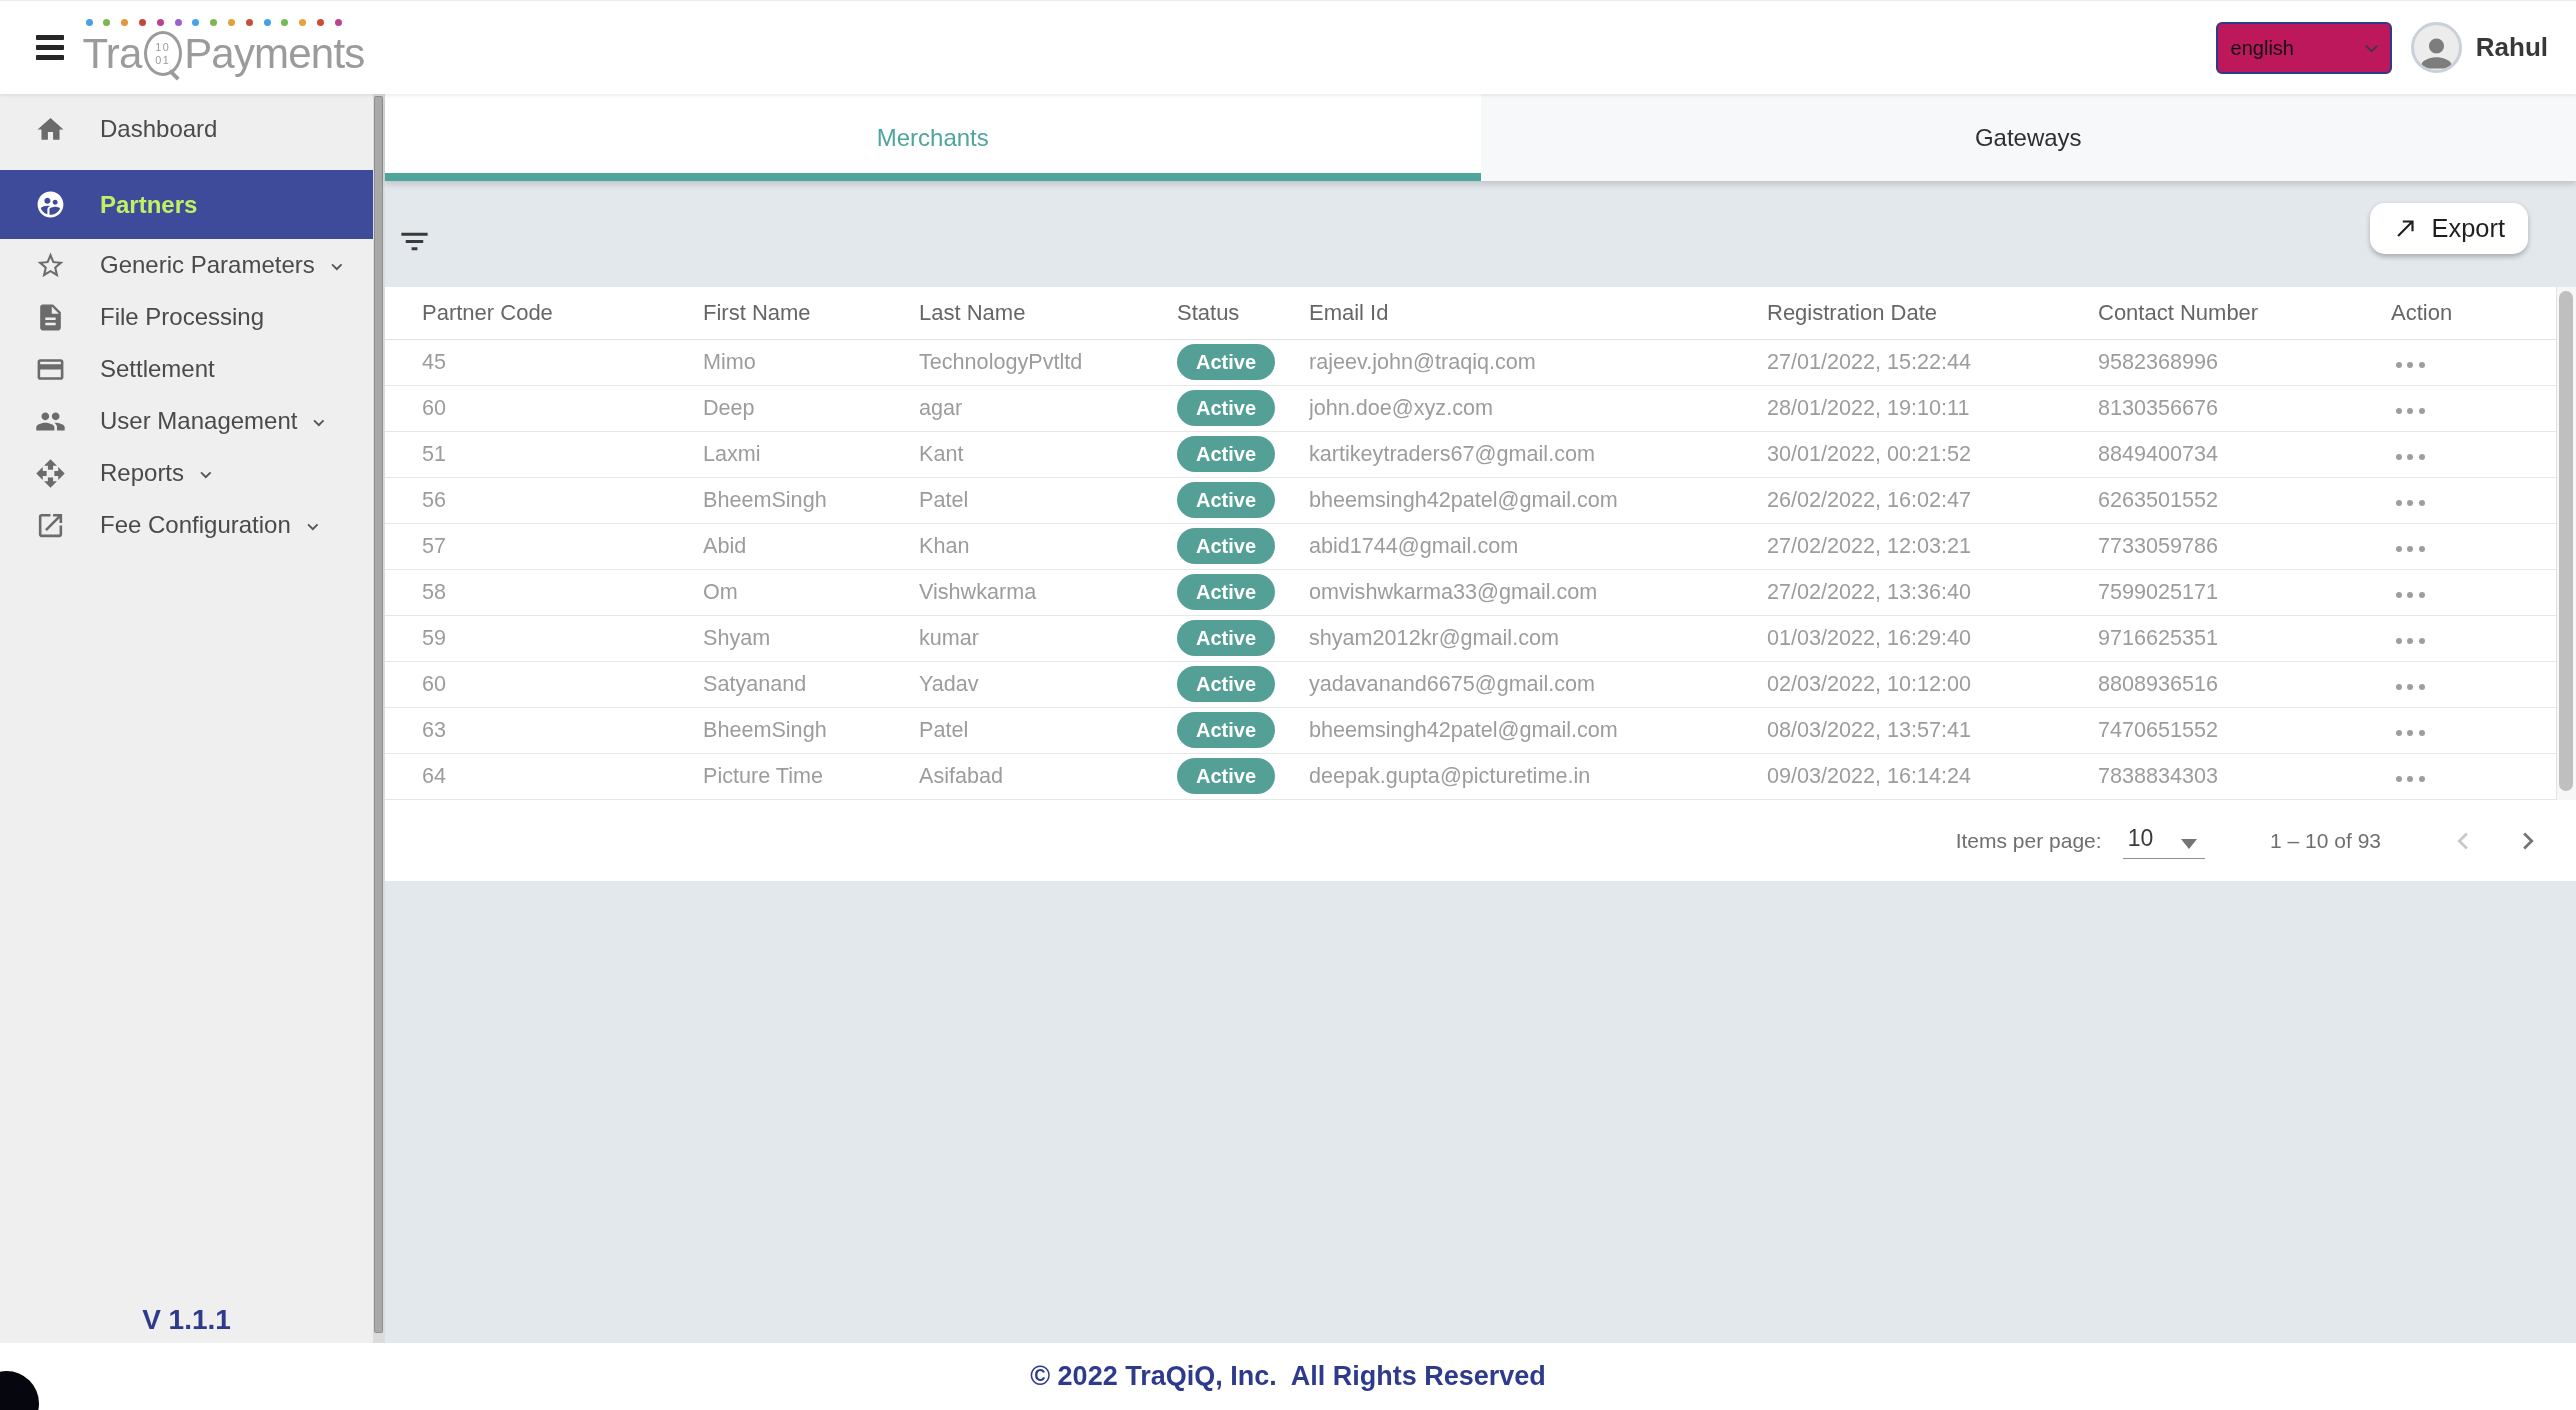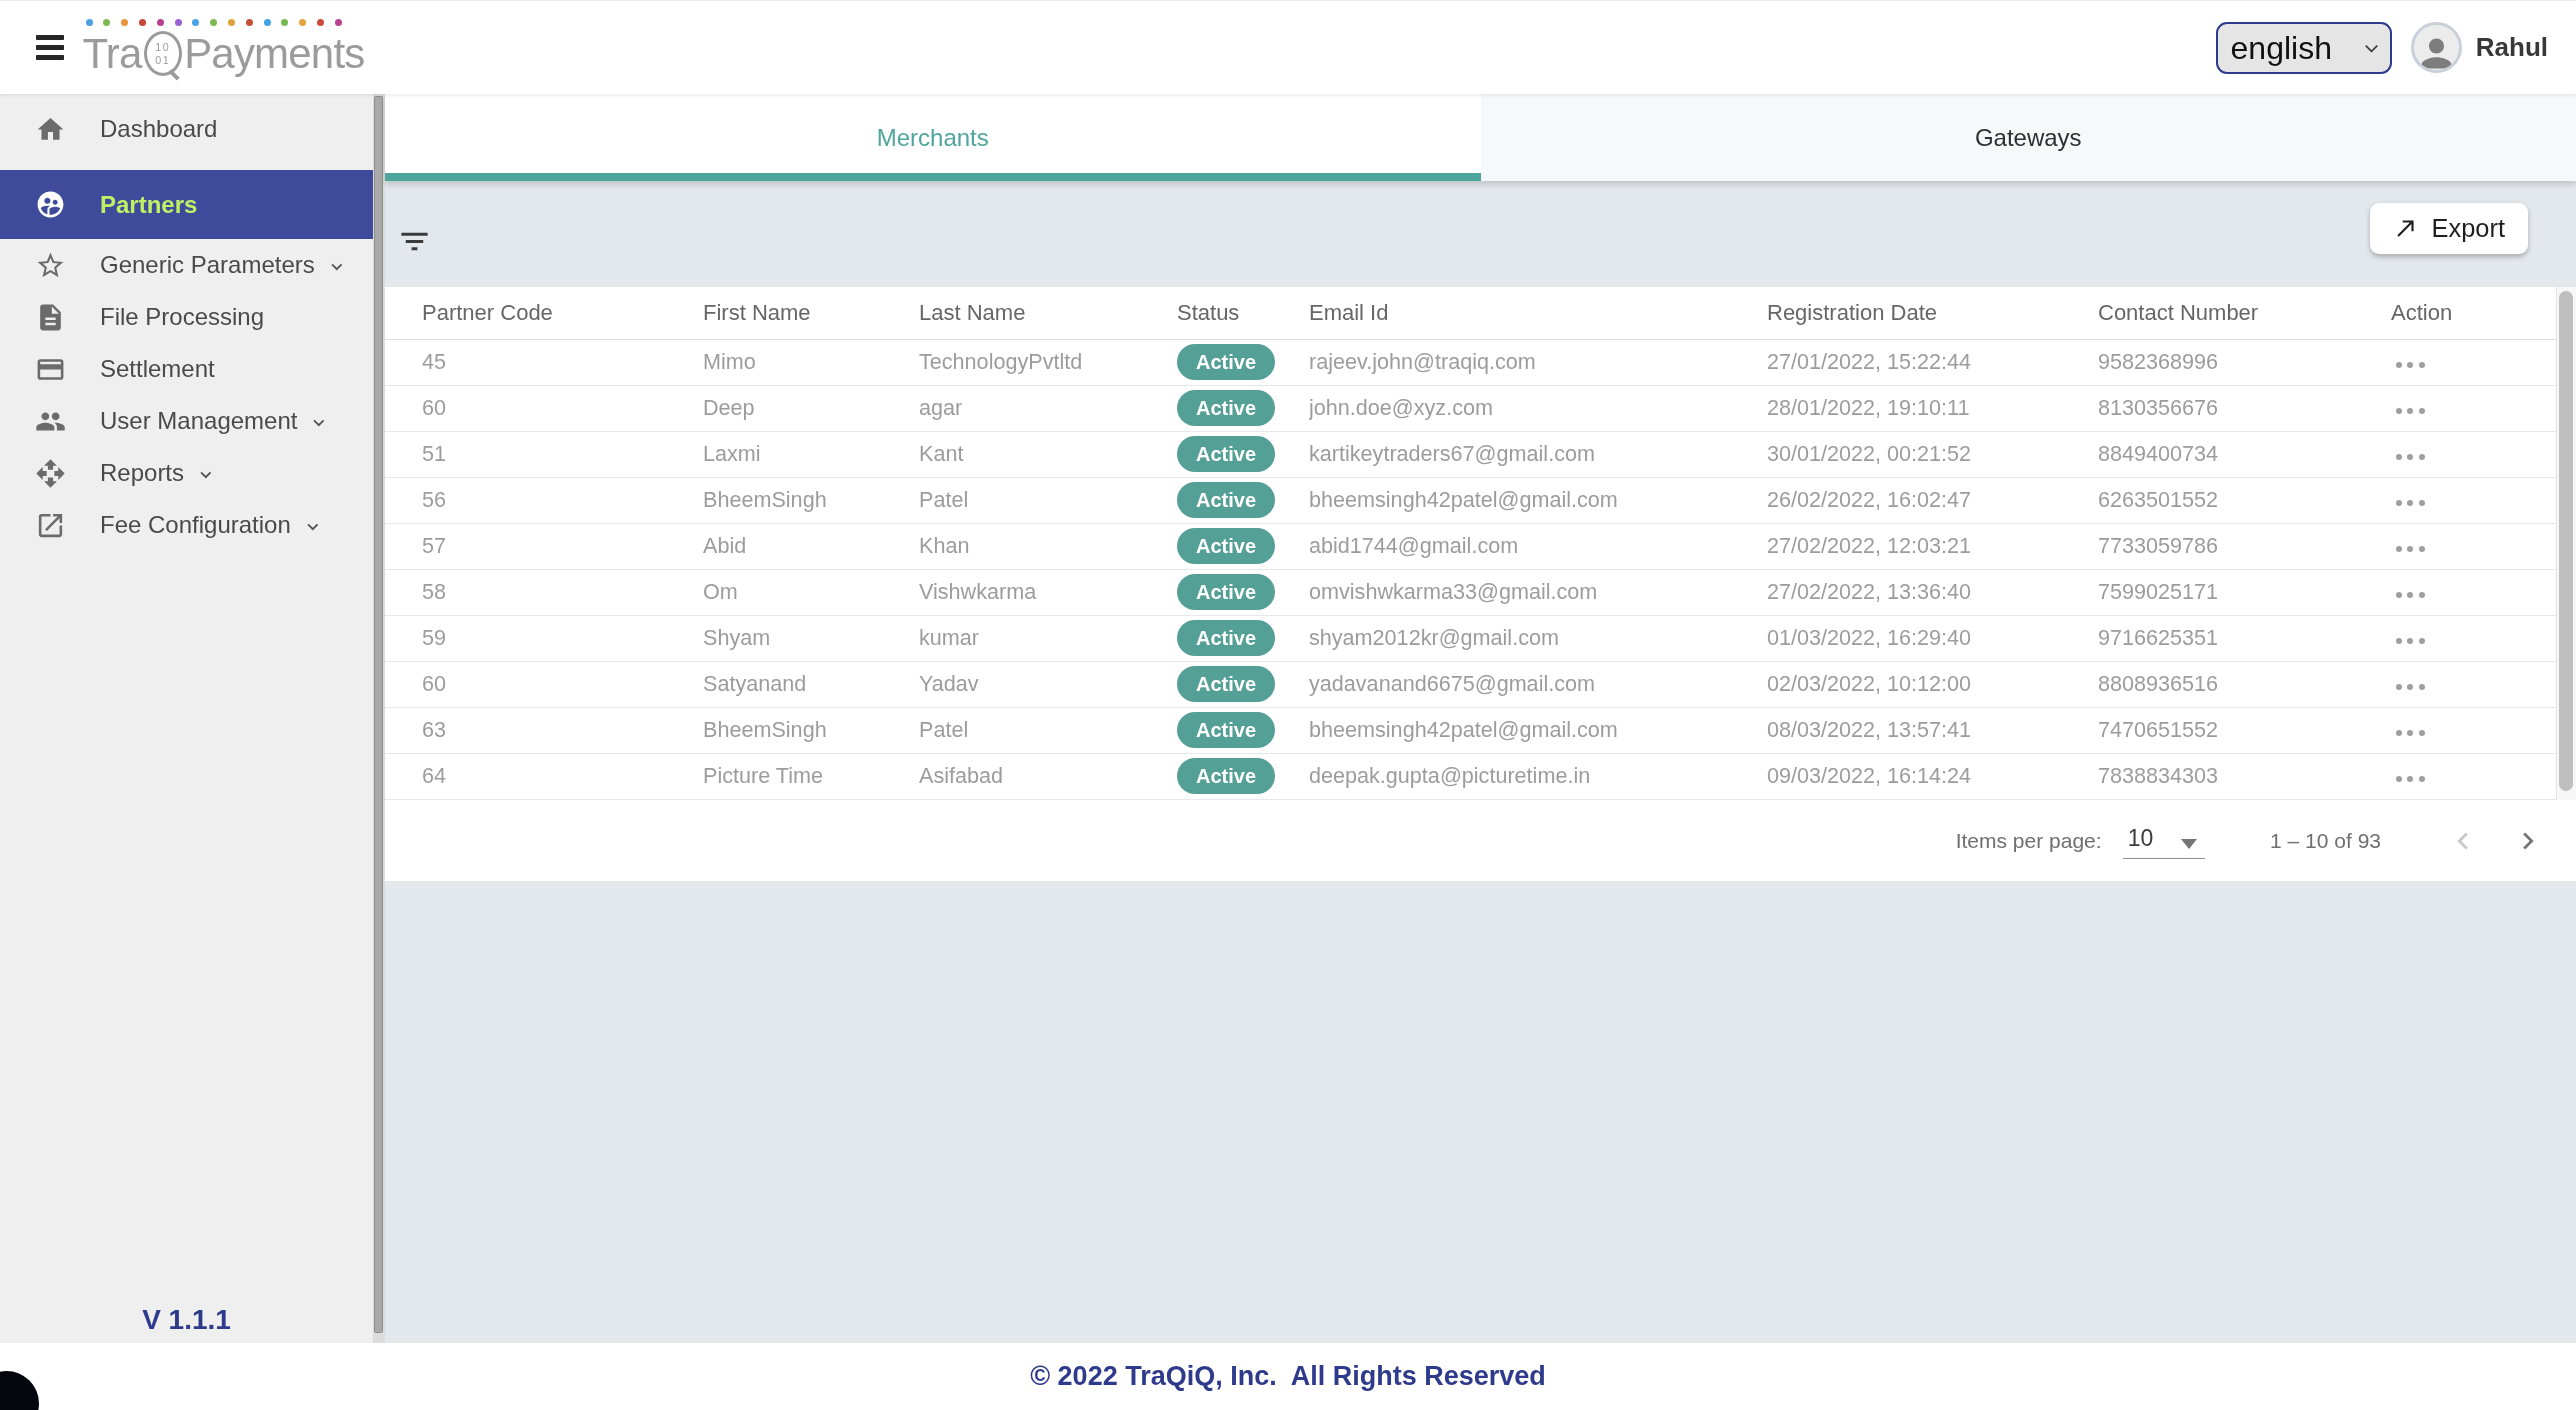--- a/index.html
+++ b/index.html
@@ -21,21 +21,21 @@
   .dots{display:flex;gap:10.8px;margin-left:3.1px;margin-bottom:5.4px;}
   .dot{width:7px;height:7px;border-radius:50%;}
   .logo-text{display:flex;align-items:center;font-size:42px;color:#9b9b9b;letter-spacing:-0.8px;line-height:1;}
   .logo-q{width:38px;height:45px;border:3.1px solid #9b9b9b;border-radius:50%;display:inline-flex;
           flex-direction:column;align-items:center;justify-content:center;margin:0 2.3px;position:relative;}
   .logo-q i{font-style:normal;font-size:10.8px;line-height:1.15;color:#9b9b9b;letter-spacing:1.5px;}
   .logo-q::after{content:"";position:absolute;bottom:-3.8px;right:-1.5px;width:12.3px;height:3.8px;background:#9b9b9b;transform:rotate(45deg);}
   .header-right{margin-left:auto;margin-right:28px;display:flex;align-items:center;}
   .lang-wrap{position:relative;}
   select.lang{appearance:none;-webkit-appearance:none;width:176px;height:52px;border:2.3px solid var(--indigo-text);
-          border-radius:11px;background:#e5e5e5;font-size:32px;color:#101010;padding:0 43px 0 12.3px;
+          border-radius:6px;background:#be185d;font-size:20px;color:#101010;padding:0 43px 0 12.3px;
           font-family:"Liberation Sans",sans-serif;}
   .lang-chev{position:absolute;right:9.2px;top:15.4px;width:23px;height:23px;pointer-events:none;}
   .avatar{width:51px;height:51px;border-radius:50%;border:3.1px solid #c9d0da;background:#ececec;
           overflow:hidden;margin-left:18.5px;display:flex;align-items:flex-end;justify-content:center;cursor:pointer;}
   .avatar svg{width:45px;height:45px;fill:#7d7d7d;margin-bottom:-6.2px;}
   .username{margin-left:14px;font-size:26px;font-weight:700;color:#383838;}
 
   
   .sidebar{position:absolute;top:94px;left:0;width:385px;height:1250px;background:var(--sidebar-bg);z-index:2;}
   nav{padding-top:9.2px;}
@@ -56,21 +56,21 @@
   .main{position:absolute;left:385px;top:94px;right:0;bottom:67px;background:var(--content-bg);}
   .tabbar{position:absolute;top:0;left:0;right:0;height:87px;display:flex;
           box-shadow:0 3.8px 6.2px rgba(0,0,0,0.16);z-index:2;}
   .tab{flex:1;display:flex;align-items:center;justify-content:center;font-size:24px;cursor:pointer;}
   .tab-active{background:#fff;color:var(--accent-teal);position:relative;}
   .tab-active::after{content:"";position:absolute;left:0;right:0;bottom:0;height:7.7px;background:var(--accent-teal);}
   .tab-idle{background:#f7f8fa;color:#2f2f2f;}
   .content{position:absolute;top:87px;left:0;right:0;bottom:0;background:var(--content-bg);}
   .filter-icon{position:absolute;top:43px;left:12.3px;width:35px;height:35px;fill:#3a3a3a;cursor:pointer;}
   .export-btn{position:absolute;top:21.6px;right:48px;height:51px;display:flex;align-items:center;gap:12.3px;
-              background:#fff;border:none;border-radius:9px;padding:0 23px;font-size:25.4px;color:#1f1f1f;
+              background:#fff;border:none;border-radius:15px;padding:0 23px;font-size:25.4px;color:#1f1f1f;
               font-family:"Liberation Sans",sans-serif;box-shadow:0 2.3px 5.4px rgba(0,0,0,0.25);cursor:pointer;}
   .export-btn svg{width:26px;height:26px;fill:#1f1f1f;}
 
   
   .card{position:absolute;top:106px;left:0;right:0;height:594px;background:#fff;}
   table.grid{width:calc(100% - 20px);border-collapse:collapse;table-layout:fixed;}
   .grid th{height:52px;text-align:left;font-size:22px;font-weight:400;color:#666;
            border-bottom:0.8px solid #dfdfdf;padding:0;}
   .grid td{height:46px;font-size:21.6px;color:#9c9c9c;border-bottom:0.8px solid #e7e7e7;padding:0;
            white-space:nowrap;overflow:hidden;}

